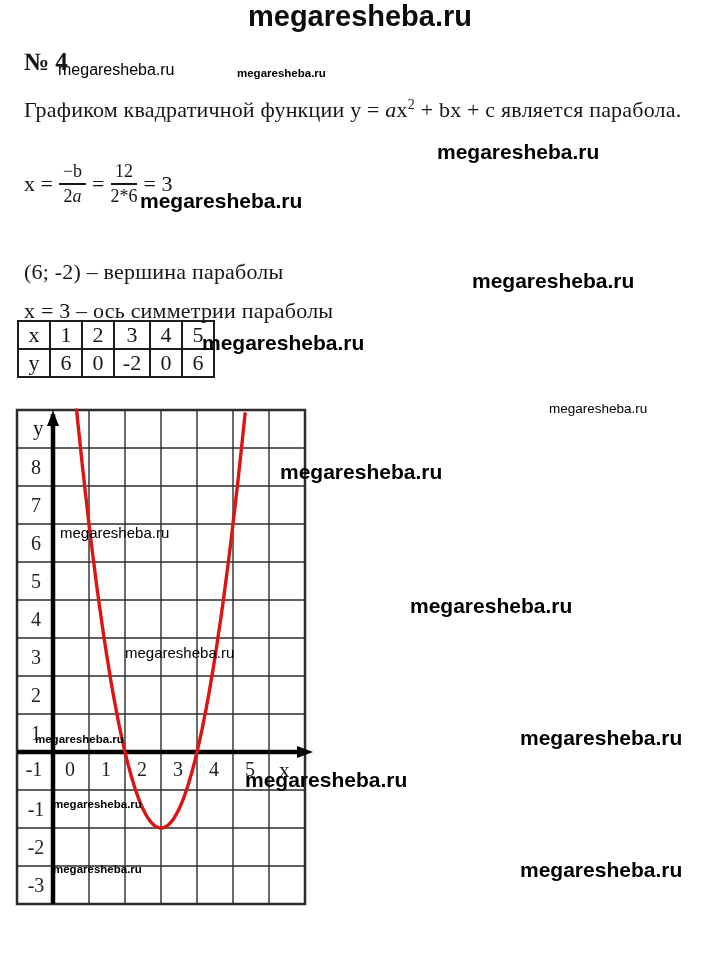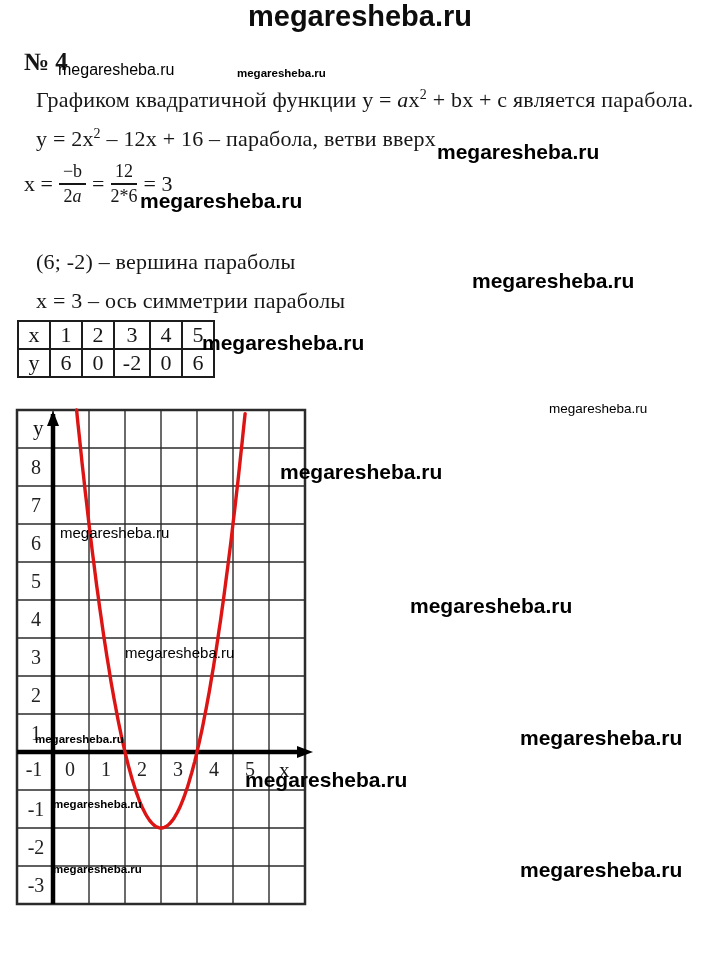--- a/index.html
+++ b/index.html
@@ -5,21 +5,21 @@
   html,body{margin:0;padding:0;background:#fff;}
   #page{position:relative;width:720px;height:955px;background:#ffffff;overflow:hidden;
         font-family:"Liberation Serif",serif;color:#161616;border-radius:30px;}
   
   .site-header{position:absolute;top:0;left:0;width:720px;text-align:center;
       font-family:"Liberation Sans",sans-serif;font-weight:bold;font-size:29px;color:#0d0d0d;}
   .site-footer{position:absolute;top:915px;left:0;width:720px;text-align:center;
       font-family:"Liberation Sans",sans-serif;font-weight:bold;font-size:30px;color:#0d0d0d;}
   .problem-number{position:absolute;left:24px;top:48px;font-weight:bold;font-size:25px;}
   
-  .tline{position:absolute;left:36px;font-size:22px;white-space:nowrap;letter-spacing:.2px;}
+  .tline{position:absolute;left:24px;font-size:22px;white-space:nowrap;letter-spacing:.2px;margin-top:10px;}
   .tline sup{font-size:14px;line-height:0;}
   .it{font-style:italic;}
   
   .frac-row{position:absolute;left:24px;top:161px;display:flex;align-items:center;
       font-size:22px;white-space:nowrap;}
   .frac{display:inline-flex;flex-direction:column;align-items:center;font-size:18px;
       margin:0 6px;line-height:1.15;}
   .frac .num{border-bottom:2px solid #161616;padding:0 4px 1px 4px;}
   .frac .den{padding-top:1px;}
   
@@ -45,21 +45,20 @@
 <body>
 
 <div id="page">
 
   <div class="site-header">megaresheba.ru</div>
 
   <div class="problem-number">№ 4</div>
 
   <div class="tline" style="top:87px"><span>Графиком квадратичной функции y = </span><span class="it">a</span><span>x</span><sup>2</sup><span> + bx + c является парабола.</span></div>
 
-  <div class="tline" style="top:126px"><span>y = 2x</span><sup>2</sup><span> – 12x + 16 – парабола, ветви вверх</span></div>
 
   <div class="frac-row">
     <span>x = </span>
     <span class="frac">
       <span class="num">−b</span>
       <span class="den"><span>2</span><span class="it">a</span></span>
     </span>
     <span> = </span>
     <span class="frac">
       <span class="num">12</span>

